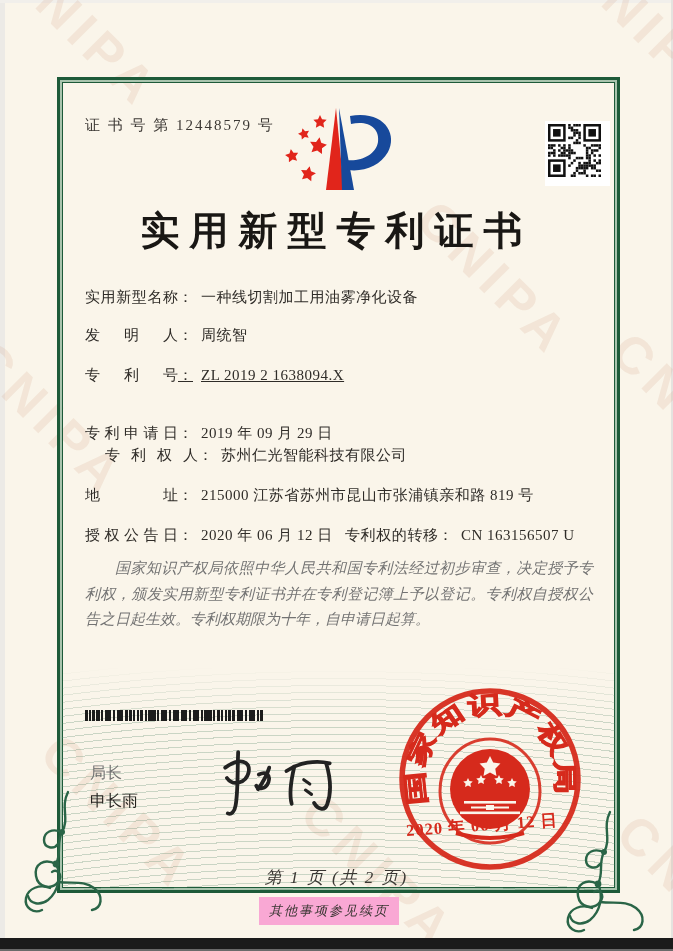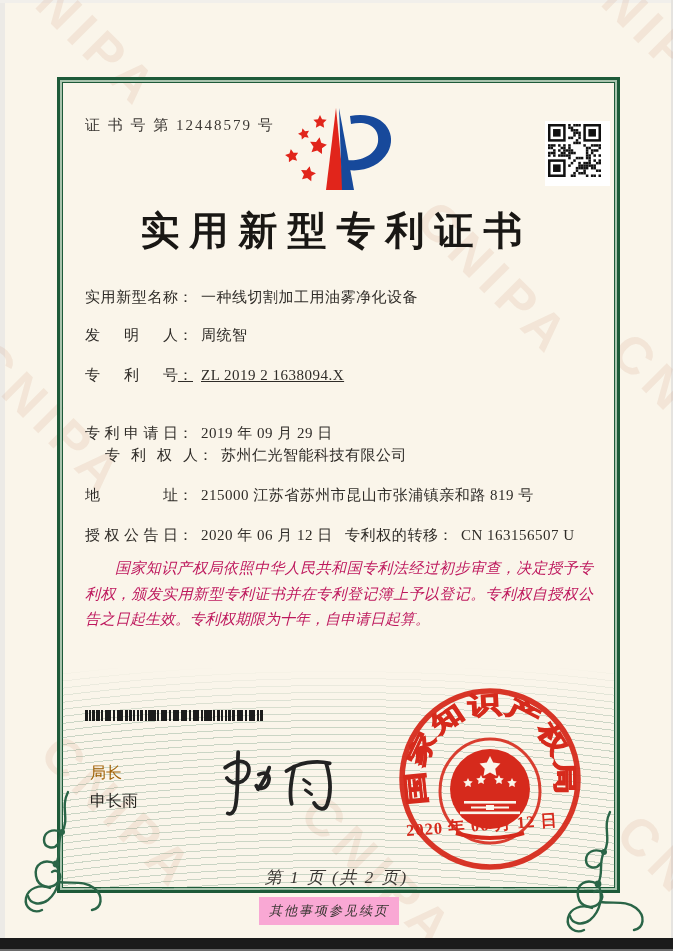--- a/index.html
+++ b/index.html
@@ -39,29 +39,29 @@
   .title{left:0;top:204px;width:673px;text-align:center;font-size:39px;font-weight:bold;
          letter-spacing:10px;color:#191714;}
 
   .frow{left:85px;width:520px;font-size:15px;color:#2f2c28;white-space:nowrap;}
   .flabel{display:inline-block;width:93px;text-align:justify;text-align-last:justify;vertical-align:top;}
   .fcolon{margin-right:8px;}
   .fval{letter-spacing:.5px;}
   .gazette{position:absolute;left:260px;top:0;}
 
   .paras{left:85px;top:556px;width:508px;font-size:15px;line-height:25.5px;
-         text-align:justify;font-style:italic;color:#be185d;}
+         text-align:justify;font-style:italic;color:#737373;}
   .paras p{margin:0;text-indent:2em;}
 
   .barcode{left:85px;top:710px;width:178px;height:11px;
       background:repeating-linear-gradient(90deg,#1c1c1c 0 2px,rgba(0,0,0,0) 2px 4px),
                  repeating-linear-gradient(90deg,#1c1c1c 0 1px,rgba(0,0,0,0) 1px 7px),
                  repeating-linear-gradient(90deg,#1c1c1c 0 3px,rgba(0,0,0,0) 3px 11px);}
 
-  .sig-role{left:90px;top:763px;font-size:16px;color:#a16207;
+  .sig-role{left:90px;top:763px;font-size:16px;color:#737373;
             font-family:"Liberation Sans","DejaVu Sans",sans-serif;}
   .sig-name{left:90px;top:791px;font-size:16px;color:#262420;
             font-family:"Liberation Sans","DejaVu Sans",sans-serif;}
   .sig-hand{left:192px;top:740px;}
 
   .seal{left:394px;top:683px;width:192px;height:192px;}
   .seal-date{left:406px;top:814px;width:170px;font-size:16.5px;color:#d62a1c;
              letter-spacing:1px;font-weight:bold;transform:rotate(-4deg);white-space:nowrap;}
 
   .page-info{left:0;top:866px;width:673px;text-align:center;font-size:17px;

